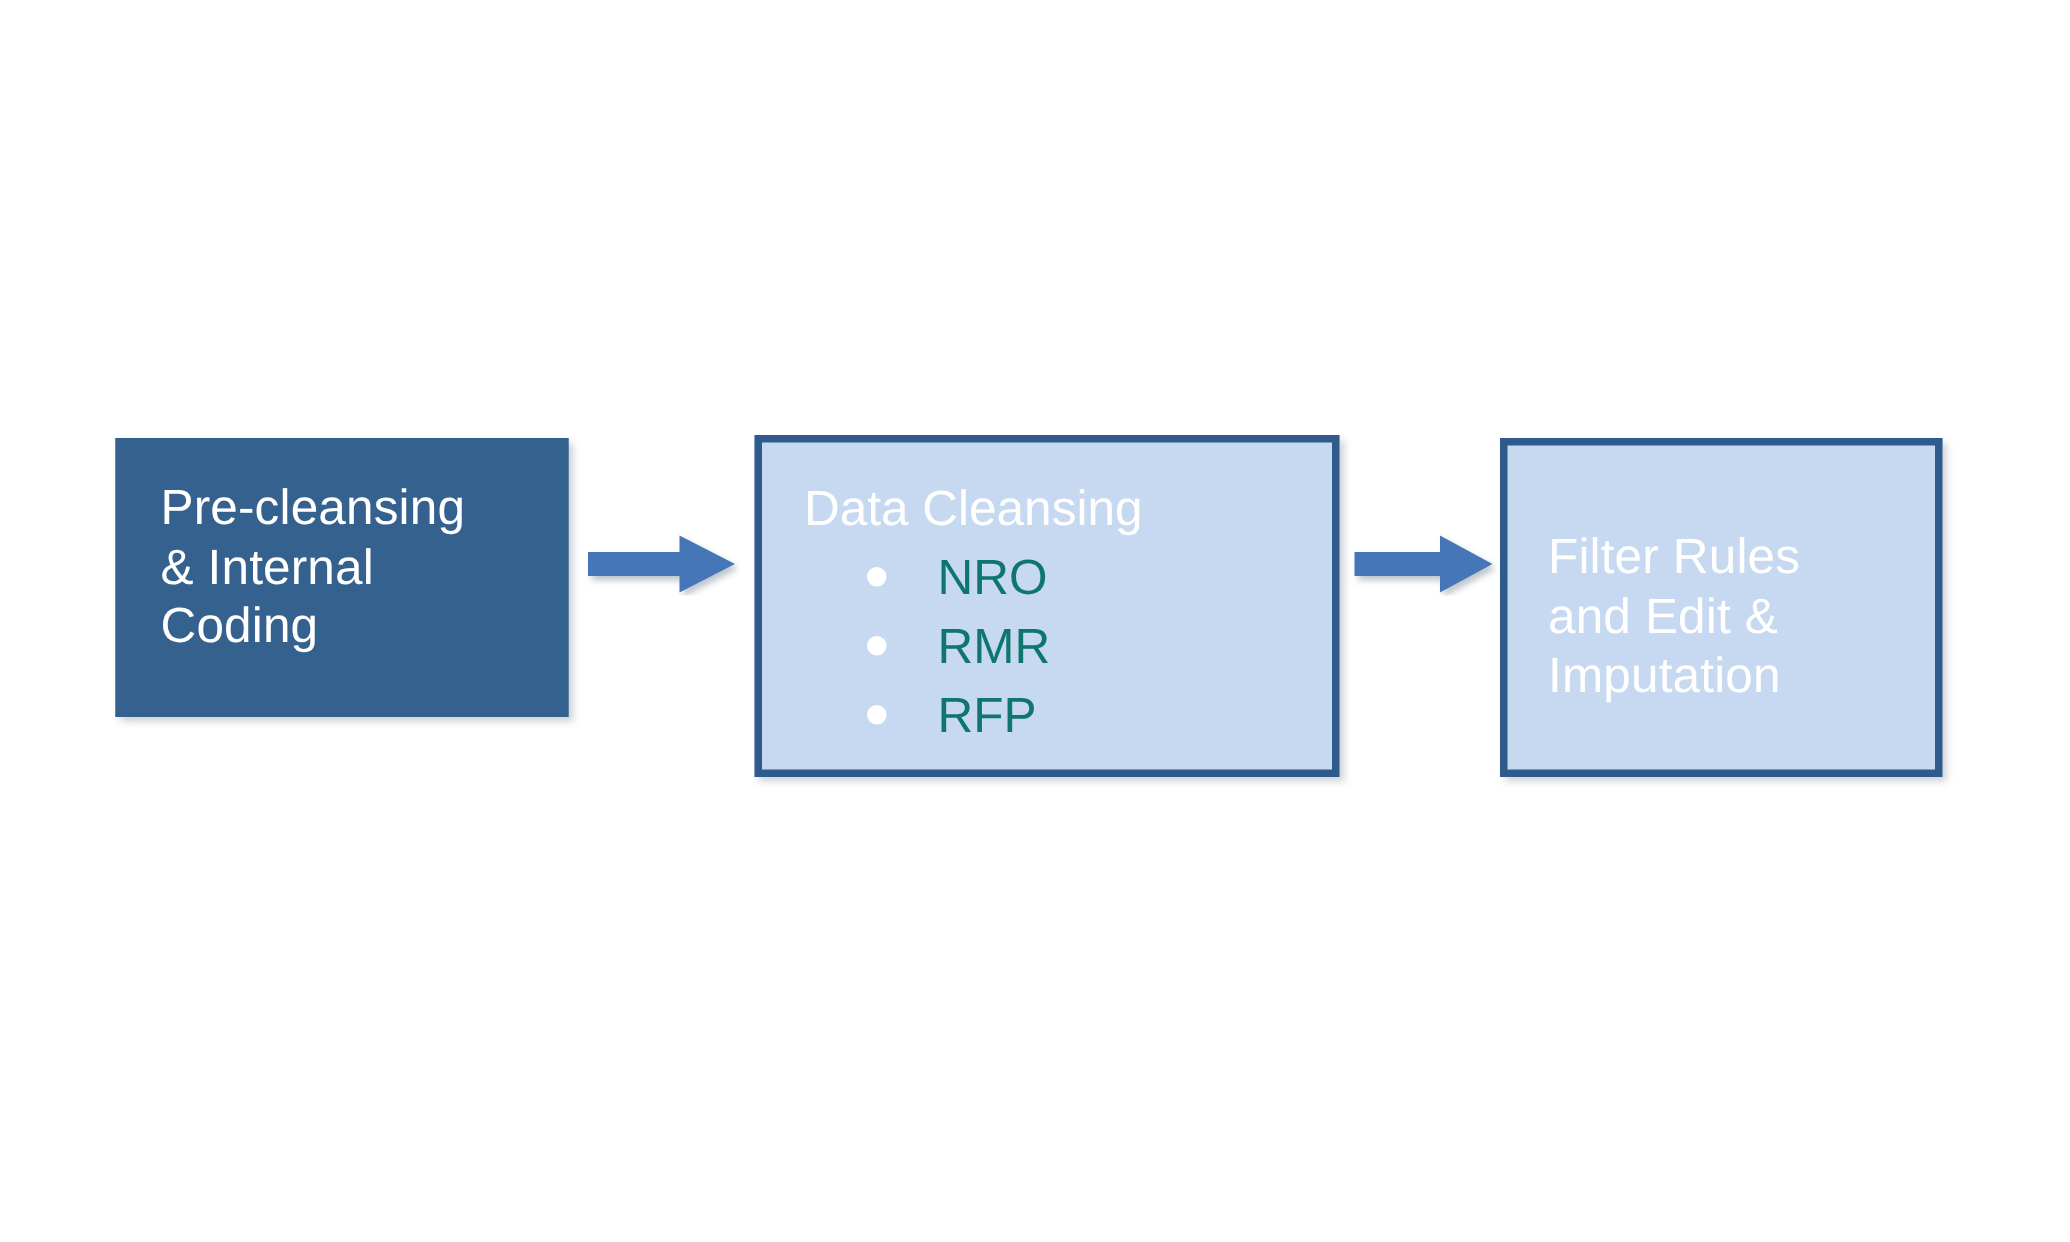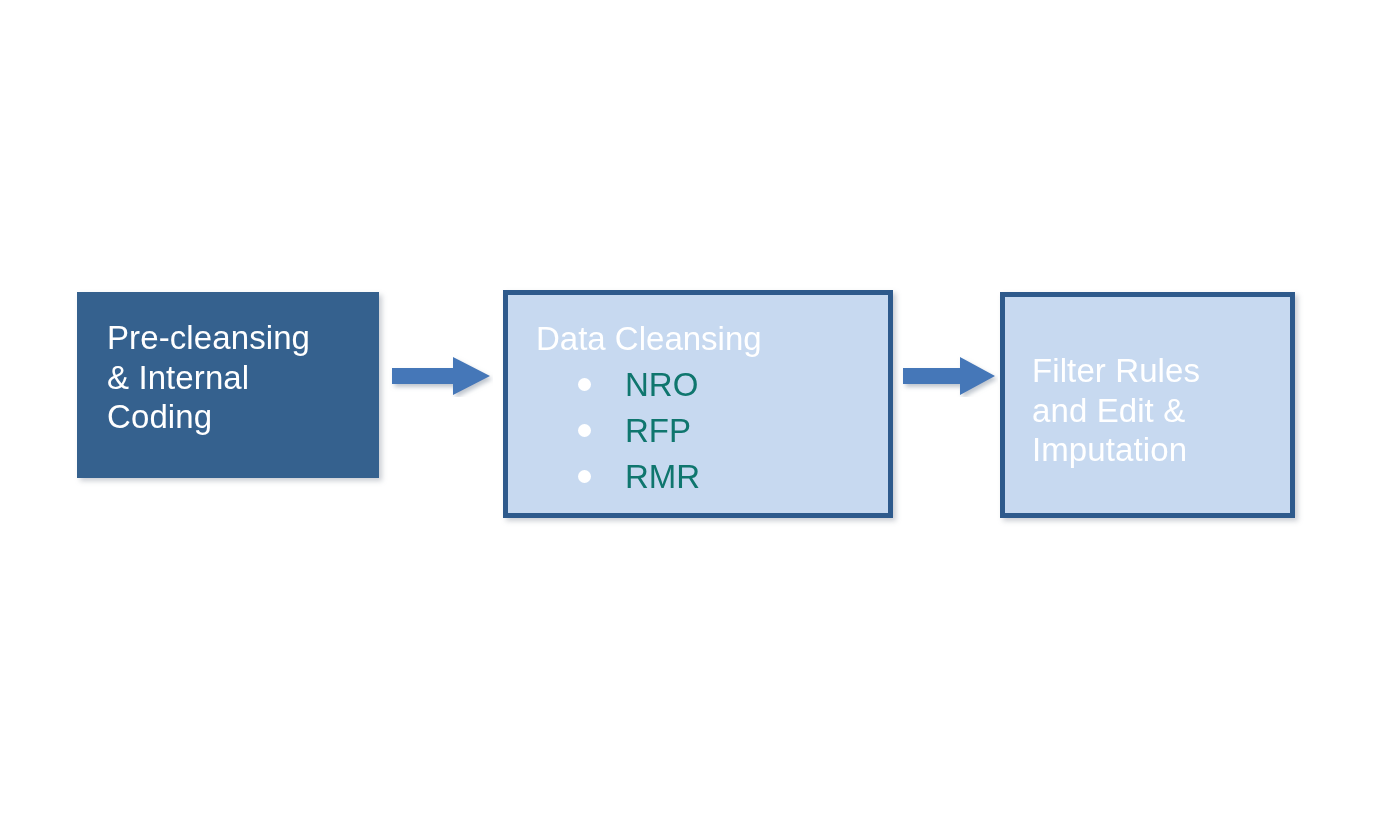--- a/index.html
+++ b/index.html
@@ -161,25 +161,25 @@
 
   <div class="node node-outlined" id="node-data-cleansing">
     <div class="dc-heading">Data Cleansing</div>
     <ul class="bullet-list">
       <li>
         <span class="bullet-dot"></span>
         <span>NRO</span>
       </li>
       <li>
         <span class="bullet-dot"></span>
-        <span>RFP</span>
+        <span>RMR</span>
       </li>
       <li>
         <span class="bullet-dot"></span>
-        <span>RMR</span>
+        <span>RFP</span>
       </li>
     </ul>
   </div>
 
   <div class="arrow" id="arrow-2">
     <svg width="98" height="42" viewBox="0 0 98 42" xmlns="http://www.w3.org/2000/svg">
       <defs>
         <filter id="arrShadow2" x="-30%" y="-40%" width="180%" height="200%">
           <feDropShadow dx="2.5" dy="3" stdDeviation="2.2" flood-color="#8A96A6" flood-opacity="0.55"></feDropShadow>
         </filter>

